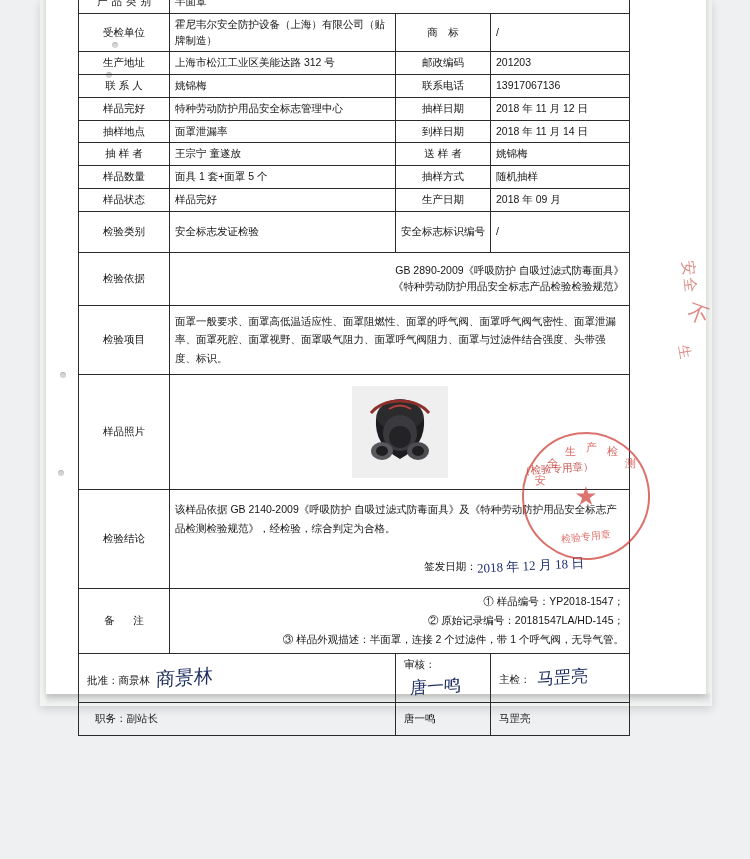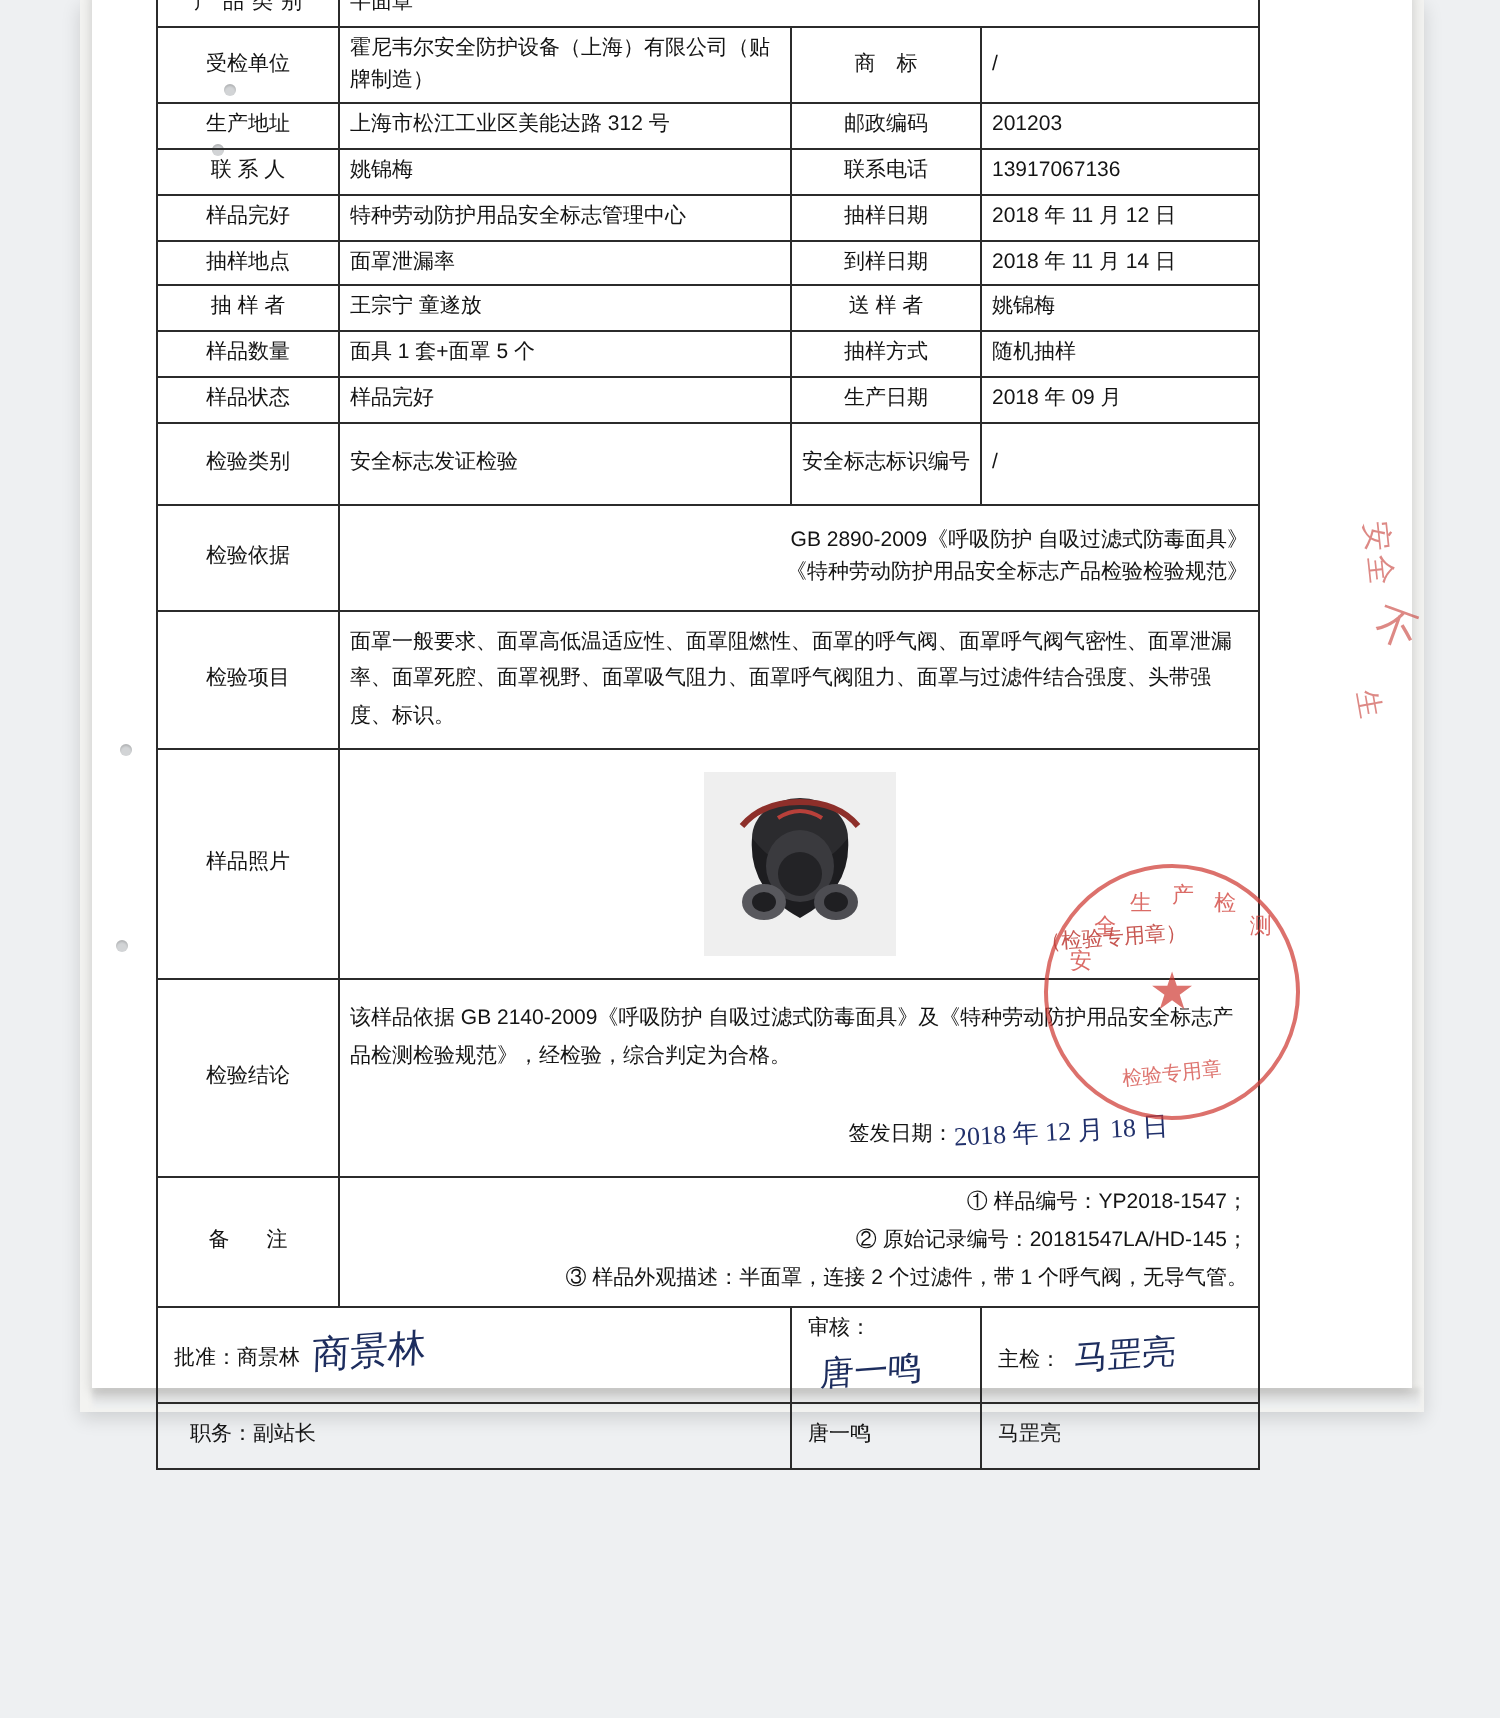--- a/index.html
+++ b/index.html
@@ -179,21 +179,21 @@
   .sig-row td { height: 26px; }
   .sig-name {
     font-family: "Liberation Serif", serif;
     color: #1d2d5e;
     font-size: 19px;
     display: inline-block;
     transform: rotate(-4deg) skewX(-6deg);
     margin-left: 6px;
   }
   .sig-name.sm { font-size: 17px; }
-  .printed { font-size: 10.5px; color: #141414; }
+  .printed { font-size: 10.5px; color: #141414; font-family: Liberation Mono, monospace; }
   .date-hand {
     font-family: "Liberation Serif", serif;
     color: #20306b;
     font-size: 13px;
     display: inline-block;
     transform: rotate(-3deg);
   }
   .note-line { display: block; text-align: right; }
 </style>
 </head>

